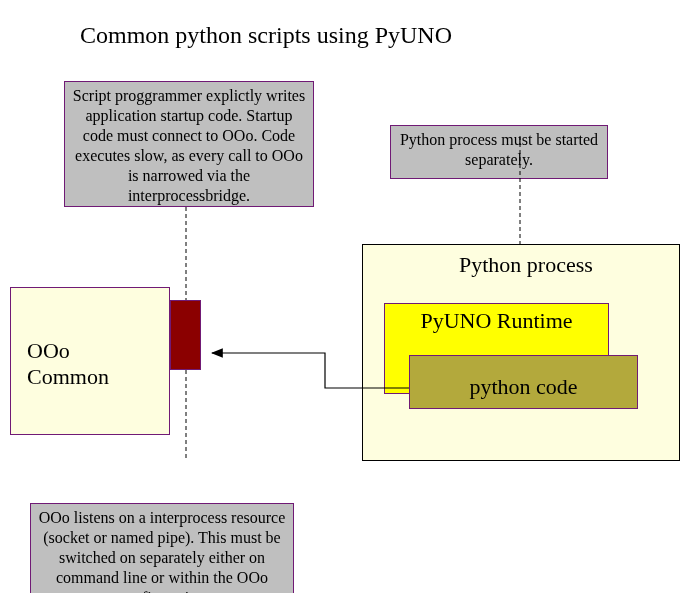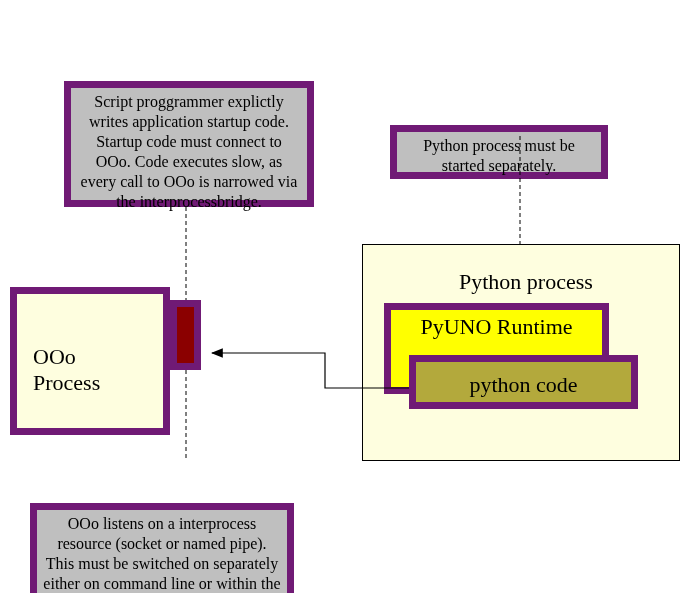--- a/index.html
+++ b/index.html
@@ -1,45 +1,46 @@
 <!DOCTYPE html>
 <html><head>
 <meta charset="utf-8">
 <style>
   * { box-sizing: border-box; margin: 0; padding: 0; }
   body { width: 682px; height: 593px; position: relative; background: #fff; font-family: "Times New Roman", serif; }
   .canvas { position: absolute; inset: 0; }
-  .box { position: absolute; border: 7px solid #701a75; }
+  .box { position: absolute; border: 1px solid #701a75; }
   .title { position: absolute; font-size: 24px; }
   .note { background: #bfbfbf; text-align: center; font-size: 16px; line-height: 1.25; padding: 4px 6px; }
   .ooo-process { background: #fefedf; font-size: 22px; padding: 50px 10px 2px 16px; line-height: 1.2; }
   .python-process { background: #fefedf; border: 1px solid #000; }
   .pp-title { position: absolute; font-size: 22px; }
   .pyuno-runtime { background: #ffff00; font-size: 22px; text-align: center; padding-top: 4px; }
-  .python-code { background: #b3a93c; font-size: 22px; text-align: center; padding-top: 10px; }
+  .python-code { background: #b3a93c; font-size: 22px; text-align: center; padding-top: 18px; }
   svg { position: absolute; inset: 0; pointer-events: none; }
 </style>
 </head>
 <body>
 <div class="canvas">
 
+<div class="title" style="left:80px; top:22px;">Common python scripts using PyUNO</div>
 
 <div class="box note" style="left:64px; top:81px; width:250px; height:126px;">Script proggrammer explictly writes application startup code. Startup code must connect to OOo. Code executes slow, as every call to OOo is narrowed via the interprocessbridge.</div>
 
 <div class="box note" style="left:390px; top:81px; width:218px; height:54px;margin-top:44px;">Python process must be started separately.</div>
 
 <div class="box ooo-process" style="left:10px; top:287px; width:160px; height:148px;">
   <span>OOo</span><br>
-  <span>Process</span>
+  <span>Common</span>
 </div>
 
 <div class="box" style="left:170px; top:300px; width:31px; height:70px; background:#8b0000;"></div>
 
 <div class="box python-process" style="left:362px; top:244px; width:318px; height:217px;">
-  <div class="pp-title" style="left:96px; top:24px;">Python process</div>
+  <div class="pp-title" style="left:96px; top:7px;">Python process</div>
 </div>
 
 <div class="box pyuno-runtime" style="left:384px; top:303px; width:225px; height:91px;">
   <span>PyUNO Runtime</span>
 </div>
 
 <div class="box python-code" style="left:409px; top:355px; width:229px; height:54px;">
   <span>python code</span>
 </div>
 

